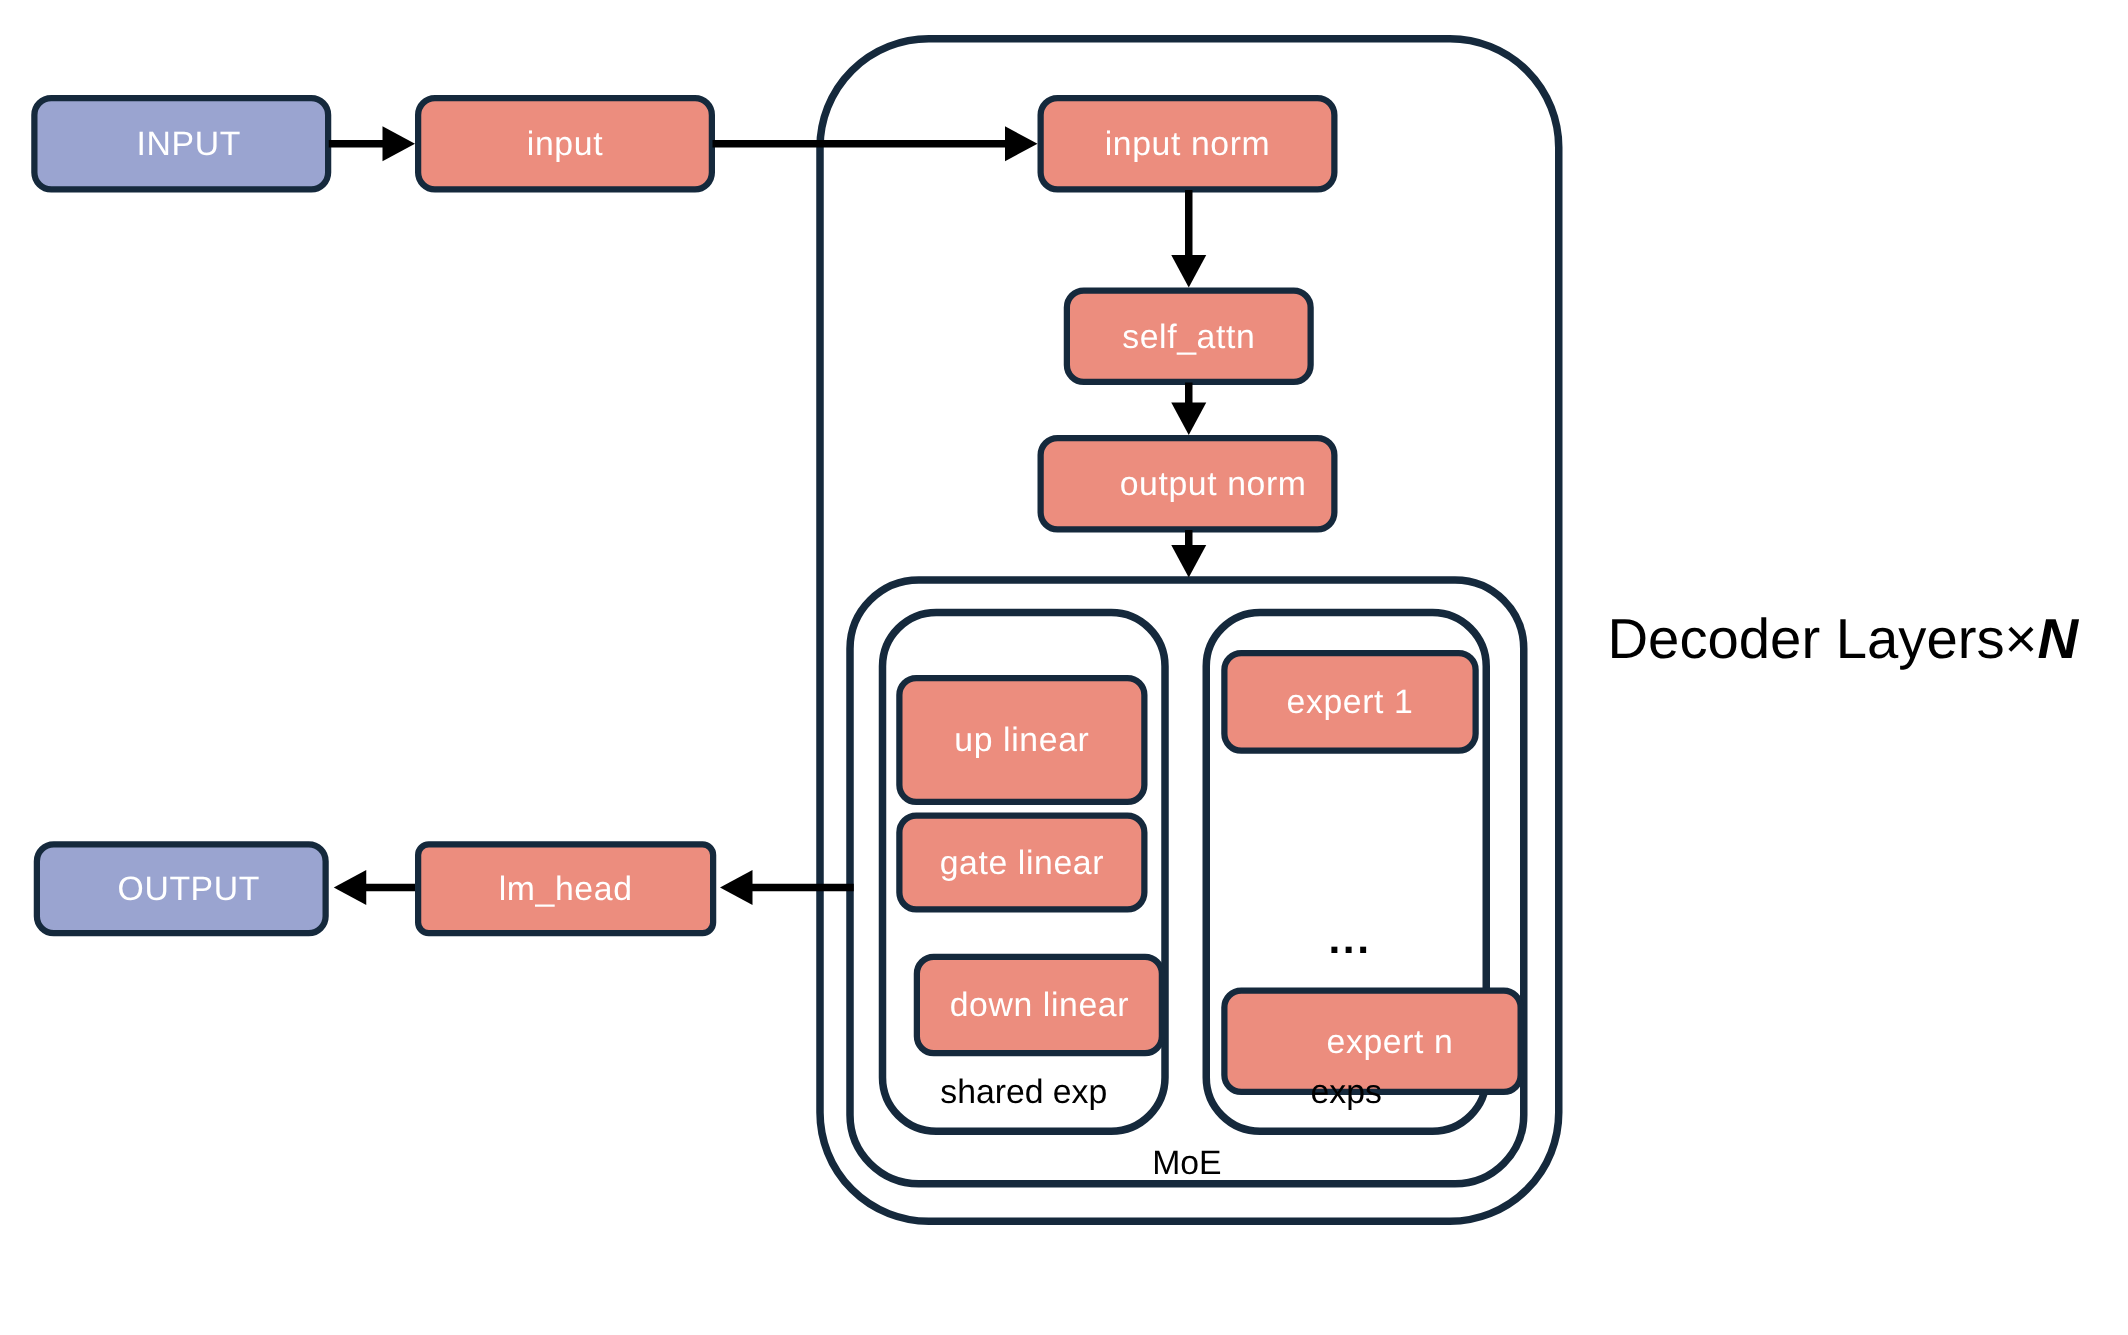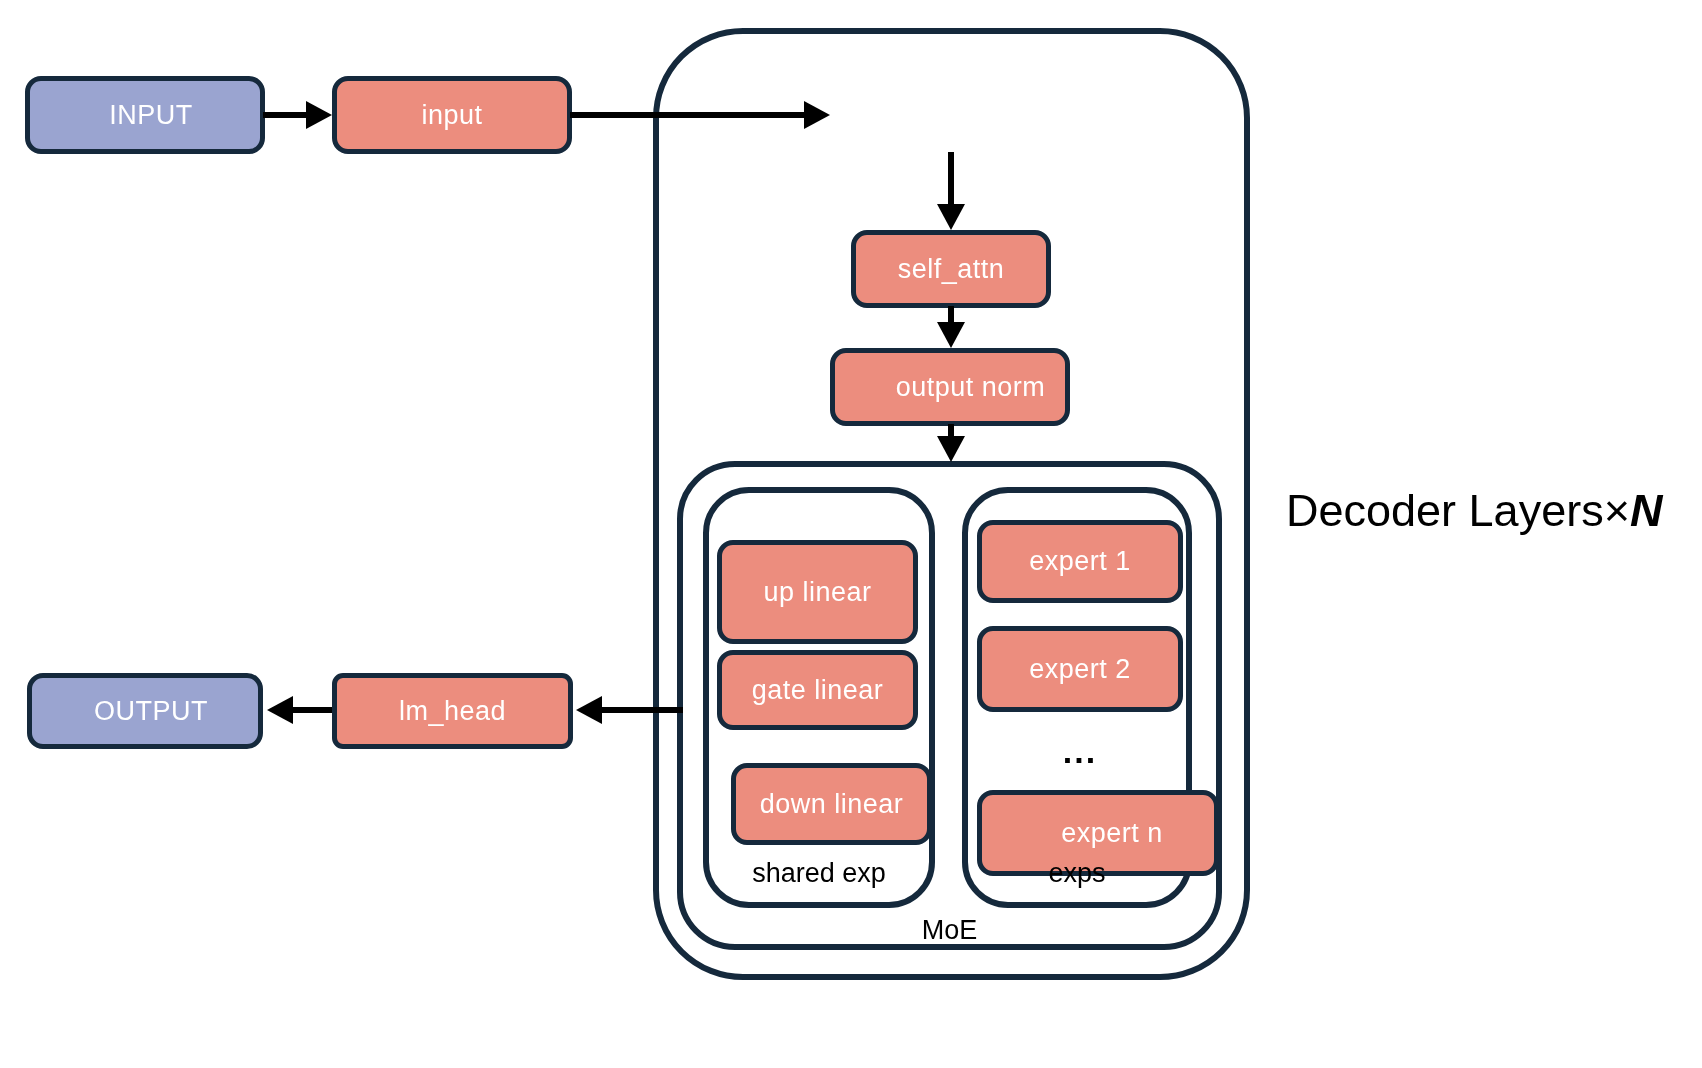--- a/index.html
+++ b/index.html
@@ -75,29 +75,29 @@
 
 <div class="canvas">
 
   <div class="frame" style="left:653px;top:28px;width:597px;height:952px;border-radius:90px;"></div>
   <div class="frame" style="left:677px;top:461px;width:545px;height:489px;border-radius:58px;"></div>
   <div class="frame" style="left:703px;top:487px;width:232px;height:421px;border-radius:46px;"></div>
   <div class="frame" style="left:962px;top:487px;width:230px;height:421px;border-radius:46px;"></div>
 
   <div class="node io" style="left:25px;top:76px;width:240px;height:78px;">INPUT</div>
   <div class="node" style="left:332px;top:76px;width:240px;height:78px;">input</div>
+  <div class="node" style="left:830px;top:76px;width:240px;height:78px;">input norm</div>
   <div class="node" style="left:851px;top:230px;width:200px;height:78px;">self_attn</div>
   <div class="node" style="left:830px;top:348px;width:240px;height:78px;padding-left:41px;">output norm</div>
 
   <div class="node" style="left:717px;top:540px;width:201px;height:104px;">up linear</div>
   <div class="node" style="left:717px;top:650px;width:201px;height:80px;">gate linear</div>
   <div class="node" style="left:717px;top:763px;width:201px;height:82px;margin-left:14px;">down linear</div>
 
   <div class="node" style="left:977px;top:520px;width:206px;height:83px;">expert 1</div>
-  <div class="node" style="left:977px;top:626px;width:206px;height:86px;">expert 2</div>
   <div class="dots" style="left:1014px;top:732px;width:132px;">...</div>
   <div class="node" style="left:977px;top:790px;width:242px;height:86px;padding-left:28px;">expert n</div>
 
   <div class="node" style="left:332px;top:673px;width:241px;height:76px;border-radius:11px;">lm_head</div>
   <div class="node io" style="left:27px;top:673px;width:236px;height:76px;">OUTPUT</div>
 
   <div class="lbl" style="left:703px;top:858px;width:232px;">shared exp</div>
   <div class="lbl" style="left:962px;top:858px;width:230px;">exps</div>
   <div class="lbl" style="left:677px;top:915px;width:545px;">MoE</div>
   <div class="decoder-title">

